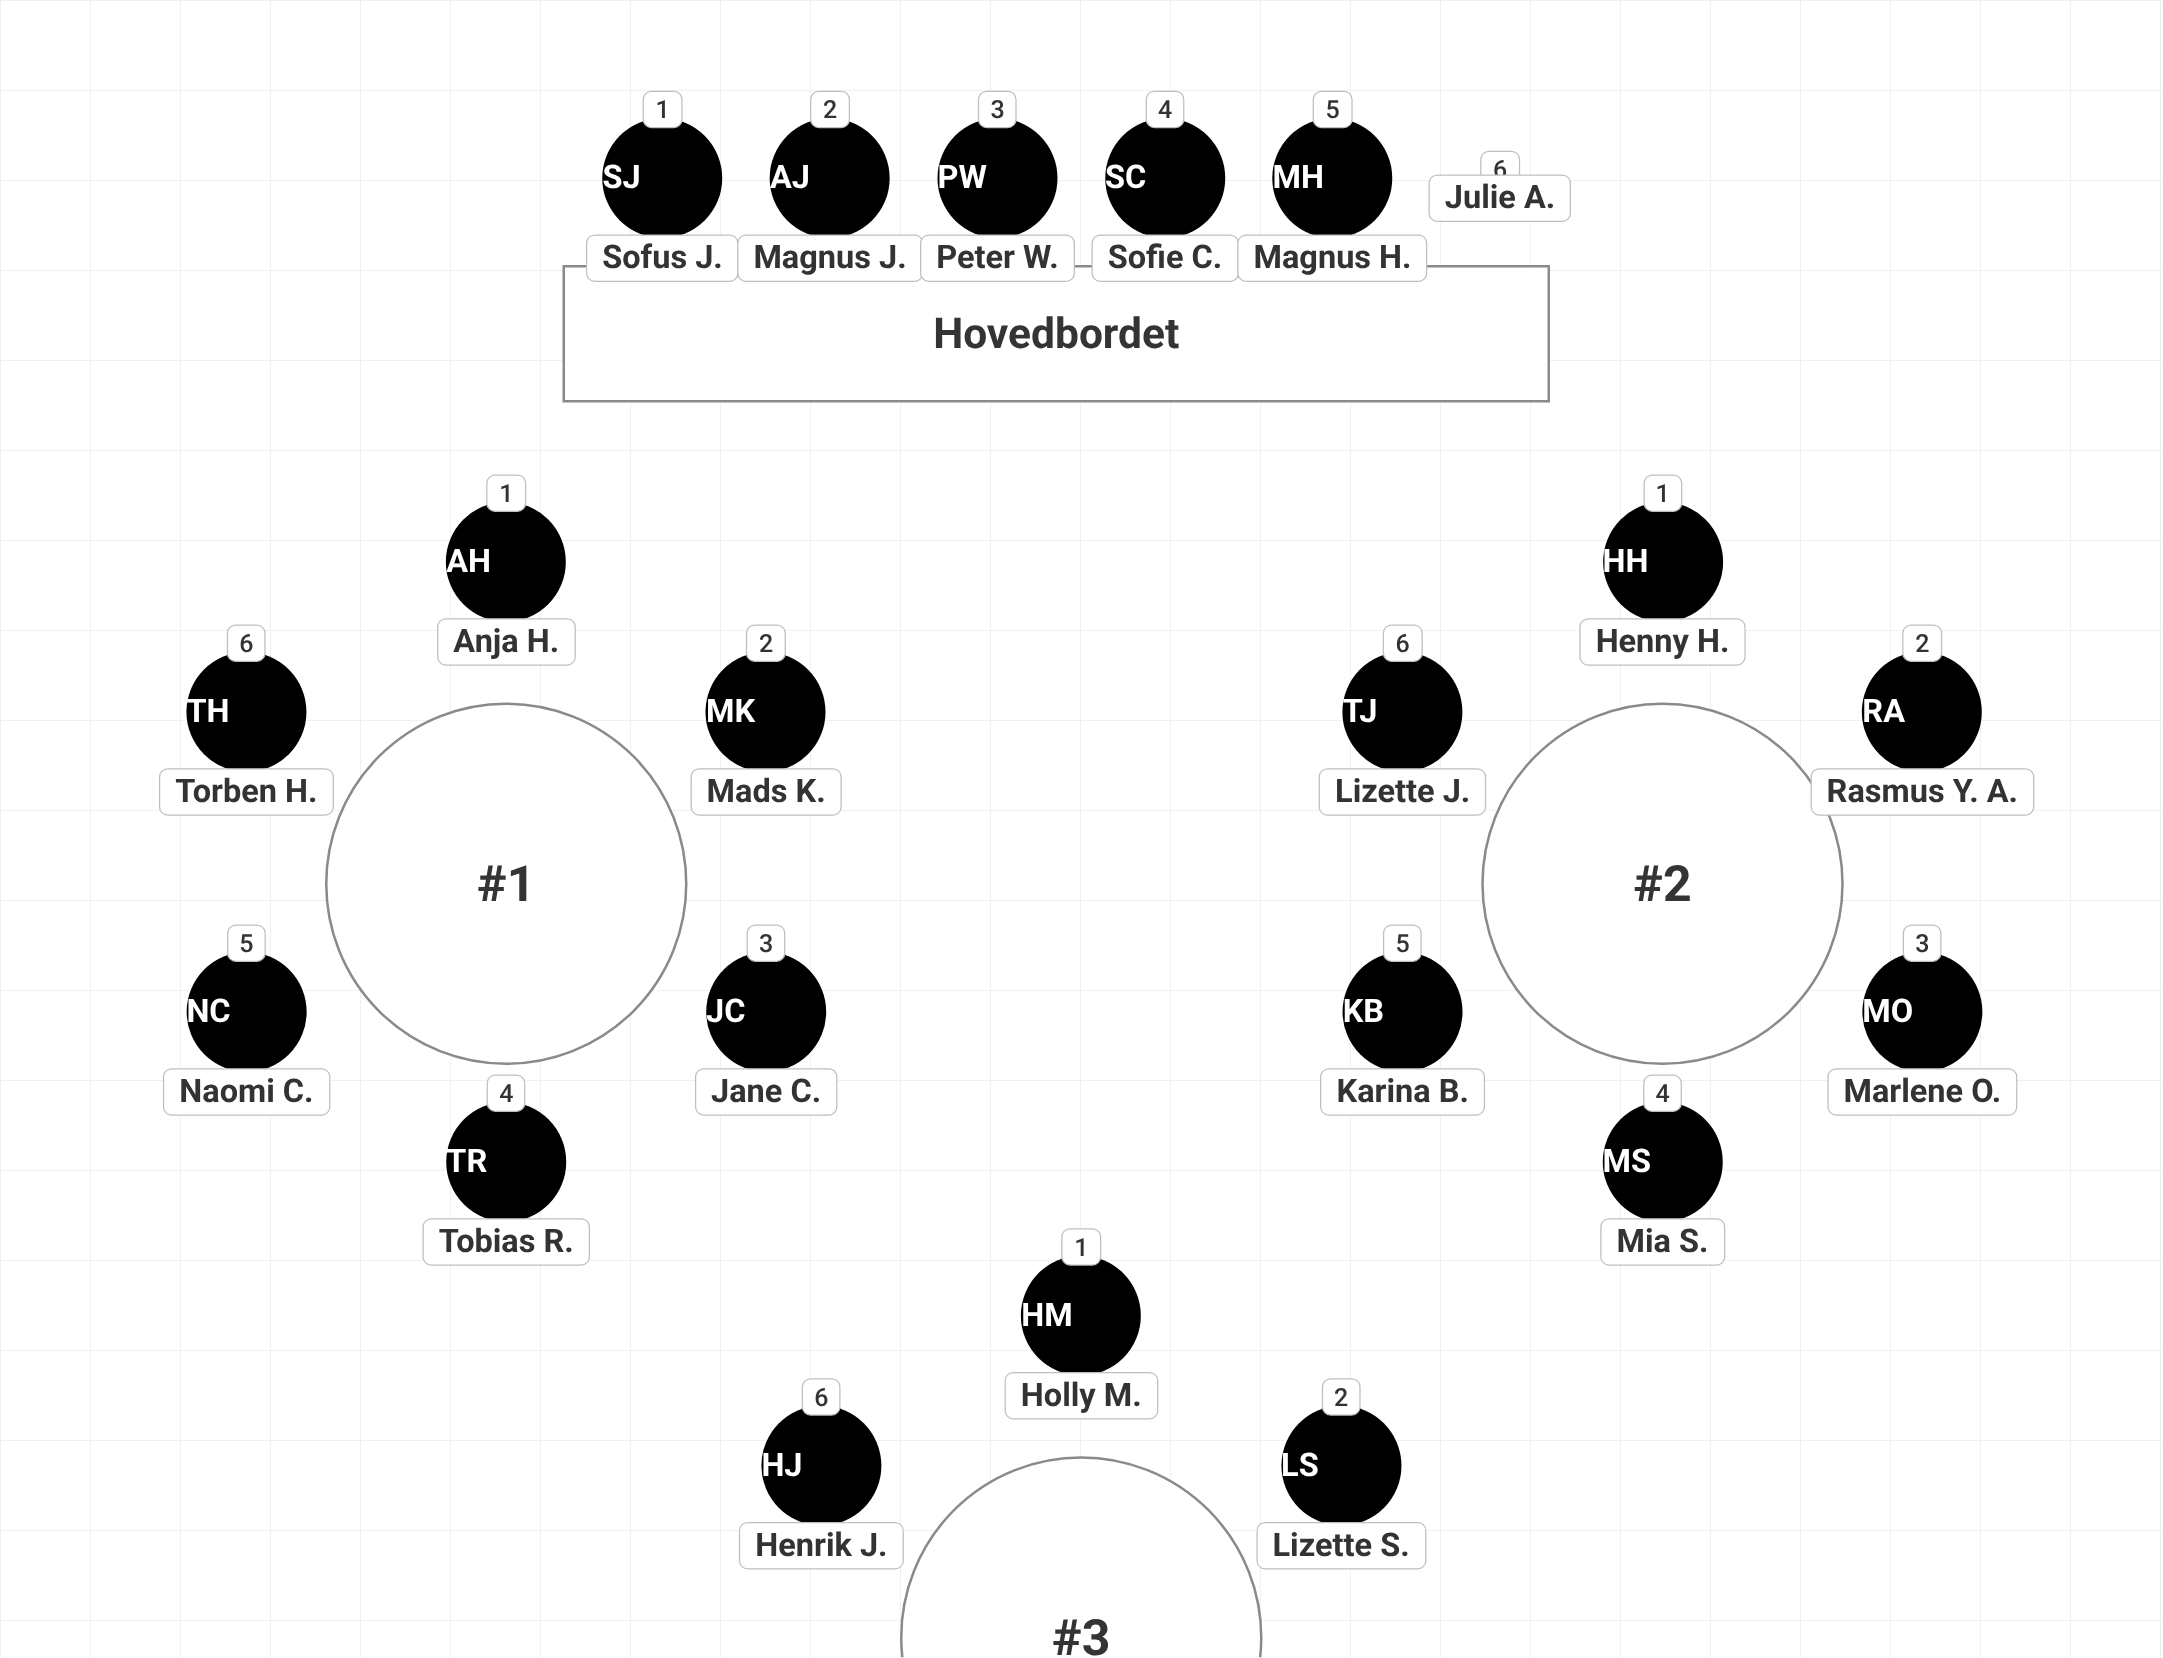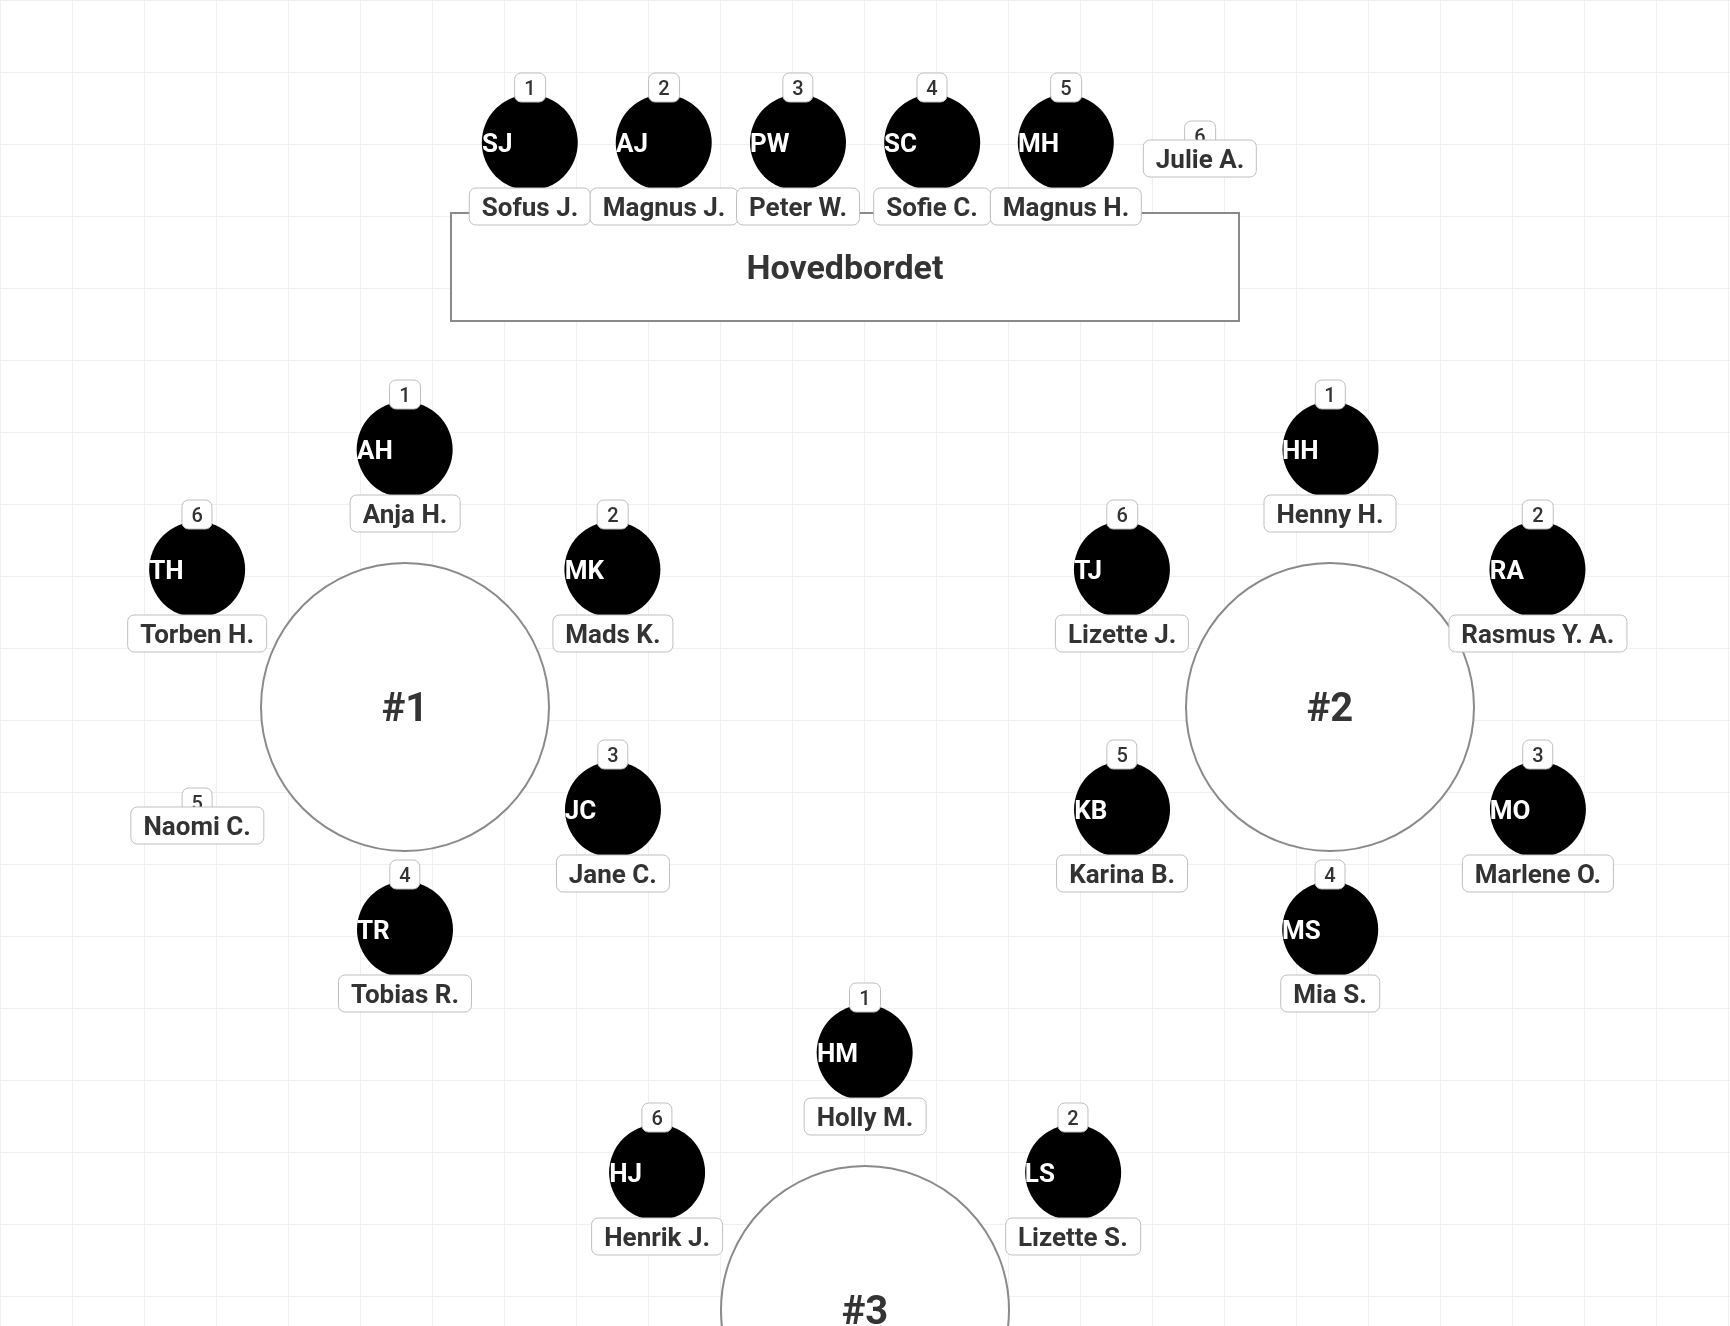--- a/index.html
+++ b/index.html
@@ -204,20 +204,23 @@
         <div class="num">4</div>
         <div class="ball">
             <span>TR</span>
           </div>
         <div class="name">Tobias R.</div>
       </div>
       </div>
       <div class="seat" style="left: 197.154px; top: 827px;">
       <div class="seat-wrap">
         <div class="num">5</div>
+        <div class="ball">
+            <span>NC</span>
+          </div>
         <div class="name">Naomi C.</div>
       </div>
       </div>
       <div class="seat" style="left: 197.154px; top: 587px;">
       <div class="seat-wrap">
         <div class="num">6</div>
         <div class="ball">
             <span>TH</span>
           </div>
         <div class="name">Torben H.</div>

